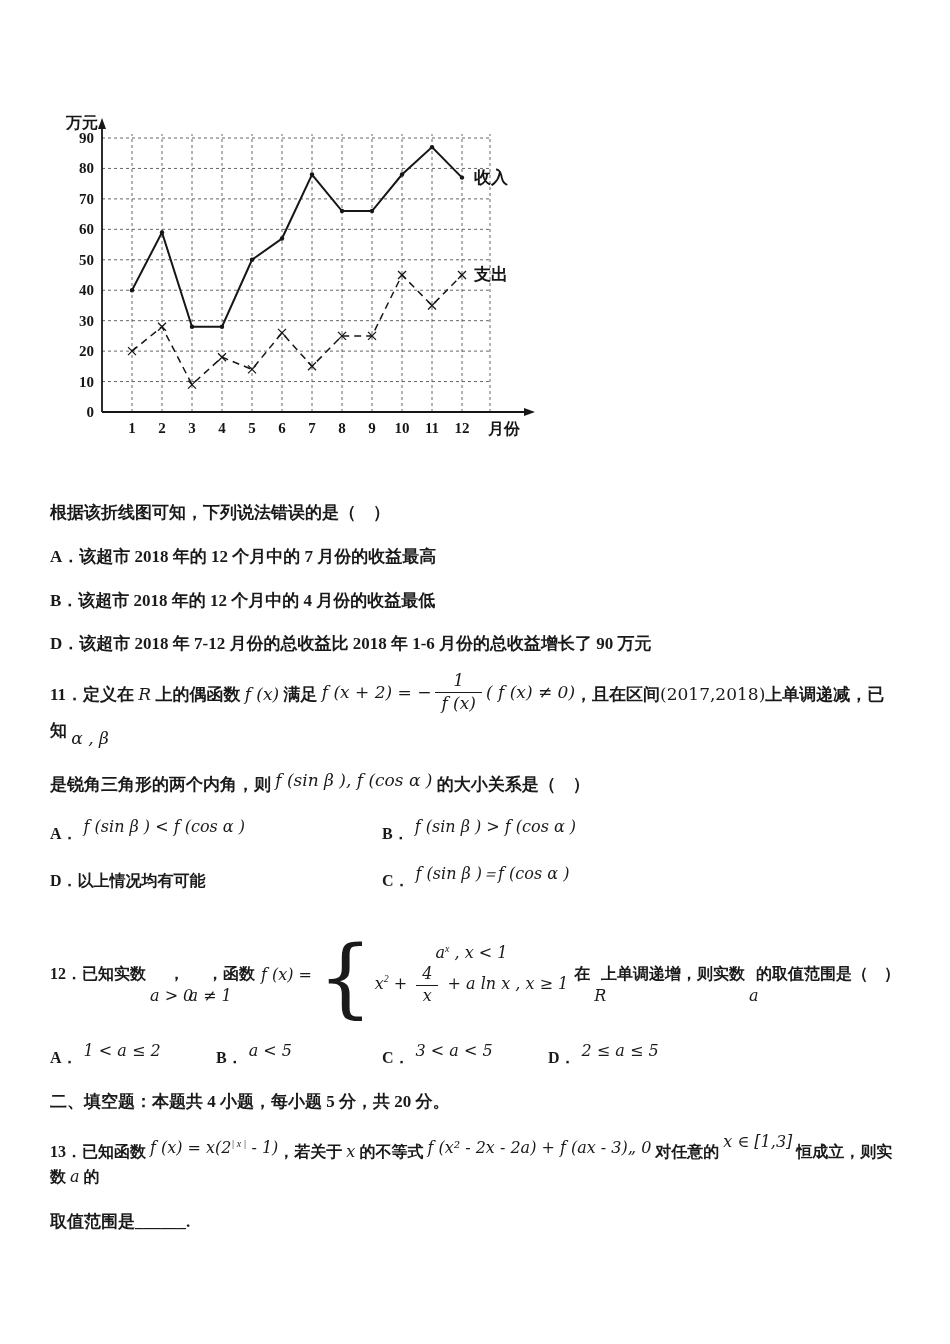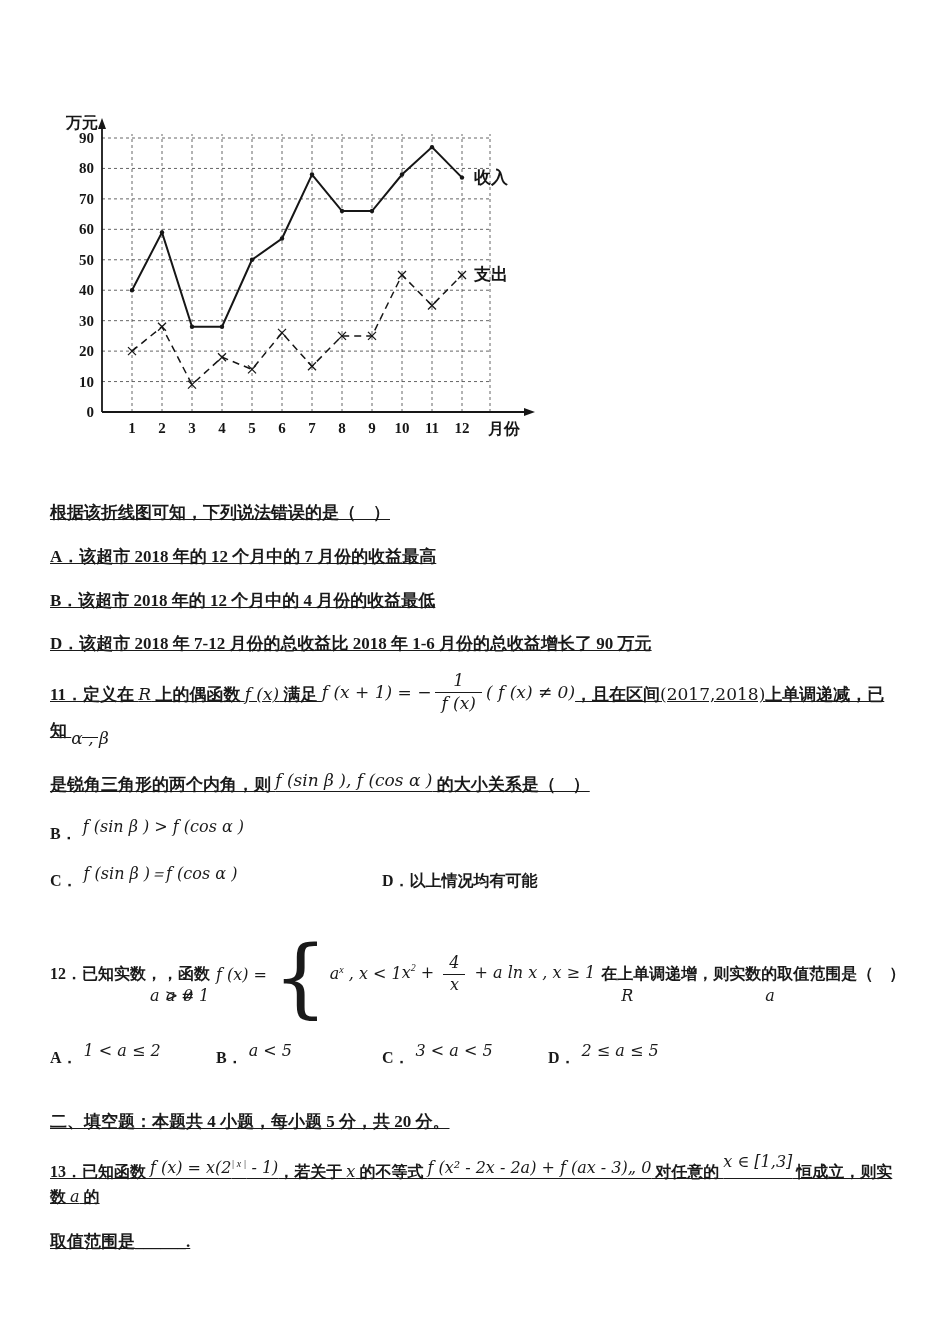--- a/index.html
+++ b/index.html
@@ -4,21 +4,21 @@
 <title>exam-page</title>
 <style>
   html,body{margin:0;padding:0;}
   body{width:950px;background:#ffffff;color:#1a1a1a;
        font-family:"Liberation Serif","DejaVu Serif",serif;}
   .page{position:relative;width:950px;height:1344px;padding:112px 50px 30px 50px;
         box-sizing:border-box;overflow:hidden;}
   .cn{font-weight:bold;}
   .math{font-style:italic;font-weight:normal;font-family:"DejaVu Serif","Liberation Serif",serif;}
   .mathn{font-style:normal;}
-  .para{font-size:17px;line-height:1.55;margin:0 0 15px 0;text-decoration:underline;}
+  .para{font-size:17px;line-height:1.55;margin:0 0 15px 0;}
   .stem{margin-top:36px;margin-bottom:18px;}
   .option{margin-bottom:17px;}
   .chart-wrap{margin:0 0 10px 2px;}
   #chart-svg text{font-family:"Liberation Serif","DejaVu Serif",serif;font-weight:bold;fill:#161616;}
   #chart-svg .tick{font-size:15px;}
   #chart-svg .axis-label{font-size:16px;}
   #chart-svg .series-label{font-size:17px;}
   .frac{display:inline-block;vertical-align:middle;text-align:center;margin:0 4px;line-height:1.15;}
   .frac .num{display:block;padding:0 6px 1px 6px;border-bottom:1.4px solid #1a1a1a;}
   .frac .den{display:block;padding:1px 6px 0 6px;}
@@ -34,24 +34,24 @@
   .optcell-n{width:166px;}
   .q12line{display:flex;align-items:center;white-space:nowrap;font-size:16px;
            margin-top:34px;margin-bottom:4px;min-height:96px;}
   .below-slot{display:inline-block;position:relative;height:1em;}
   .slot-cond{width:62px;}
   .slot-sym{width:30px;}
   .below{position:absolute;top:20px;left:4px;white-space:nowrap;}
   .piecewise{display:inline-flex;align-items:center;margin:0 6px;}
   .brace{font-size:86px;font-weight:300;line-height:0;position:relative;top:3px;
          font-family:"DejaVu Serif",serif;margin:0 2px 0 6px;}
-  .pieces{display:inline-flex;align-items:center;row-gap:3px;}
+  .pieces{display:inline-flex;flex-direction:column;align-items:center;row-gap:3px;}
   .piece{white-space:nowrap;}
   sup.m-sup{font-size:0.62em;vertical-align:super;font-style:italic;}
-  .section-head{margin-top:40px;margin-bottom:6px;}
+  .section-head{margin-top:20px;margin-bottom:6px;}
   .q13l1{margin-top:24px;font-size:16px;}
   .q13l2{margin-top:20px;}
 </style>
 </head>
 <body>
 
 <div class="page">
 
   <div class="chart-wrap">
     <svg id="chart-svg" width="520" height="348">
@@ -147,36 +147,37 @@
         <text x="422" y="168" class="series-label">支出</text>
       </svg>
   </div>
 
   <div class="para cn stem">根据该折线图可知，下列说法错误的是（　）</div>
   <div class="para cn option">A．该超市 2018 年的 12 个月中的 7 月份的收益最高</div>
   <div class="para cn option">B．该超市 2018 年的 12 个月中的 4 月份的收益最低</div>
   <div class="para cn option">D．该超市 2018 年 7-12 月份的总收益比 2018 年 1-6 月份的总收益增长了 90 万元</div>
 
   <div class="para q11l1"><span class="cn">11．</span><span class="cn">定义在 </span><span class="math">R</span><span class="cn"> 上的偶函数 </span><span class="math">f (x)</span><span class="cn"> 满足 </span><span class="eqgroup">
-        <span class="math">f (x + 1) = −</span>
+        <span class="math">f (x + 2) = −</span>
         <span class="frac">
           <span class="num math">1</span>
           <span class="den math">f (x)</span>
         </span>
         <span class="math">( f (x) ≠ 0)</span>
       </span><span class="cn">，且在区间</span><span class="math mathn">(2017,2018)</span><span class="cn">上单调递减，已知 </span><span class="math lower">α , β</span></div>
 
   <div class="para q11l2"><span class="cn">是锐角三角形的两个内角，则 </span><span class="math raise-xs">f (sin β ), f (cos α )</span><span class="cn"> 的大小关系是（　）</span></div>
 
   <div class="optrow">
+    <div class="optcell"><span class="cn">A．</span><span class="math raise">f (sin β ) &lt; f (cos α )</span></div>
     <div class="optcell"><span class="cn">B．</span><span class="math raise">f (sin β ) &gt; f (cos α )</span></div>
   </div>
   <div class="optrow">
+    <div class="optcell"><span class="cn">D．</span><span class="cn">以上情况均有可能</span></div>
     <div class="optcell"><span class="cn">C．</span><span class="math raise">f (sin β )＝f (cos α )</span></div>
-    <div class="optcell"><span class="cn">D．</span><span class="cn">以上情况均有可能</span></div>
   </div>
 
   <div class="q12line">
       <span class="cn">12．</span>
       <span class="cn">已知实数</span>
       <span class="below-slot slot-cond">
         <span class="math below">a &gt; 0</span>
       </span>
       <span class="cn">，</span>
       <span class="below-slot slot-cond">

